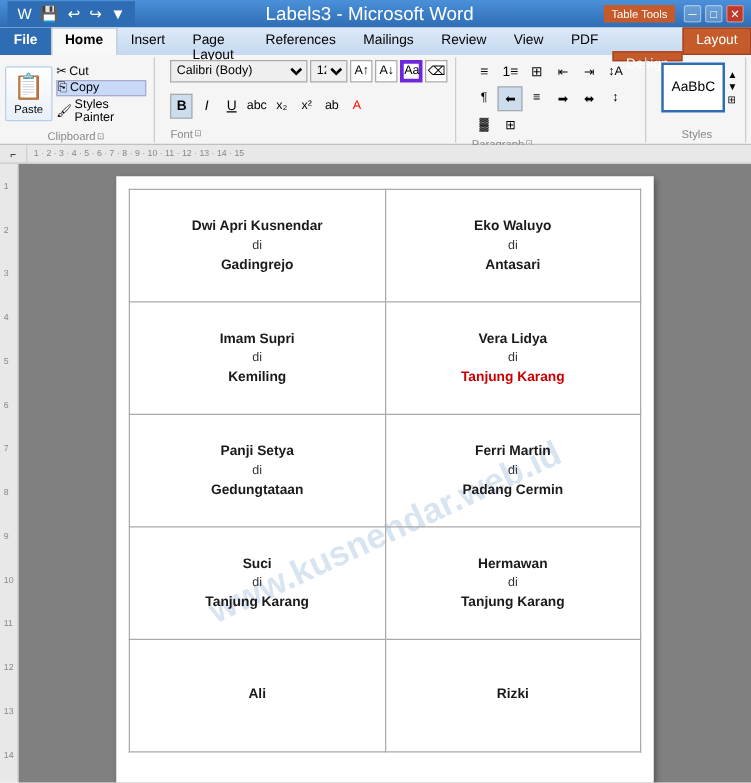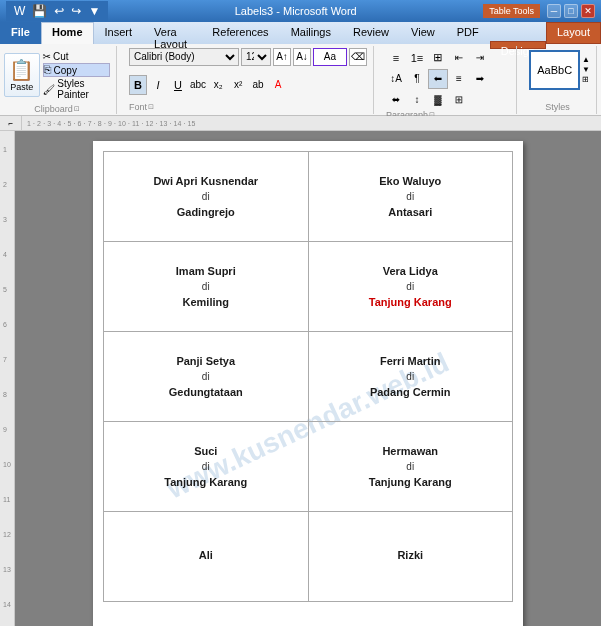--- a/index.html
+++ b/index.html
@@ -10,21 +10,21 @@
       background: linear-gradient(to bottom, #4a90d9, #2e6db4);
       height: 22px;
       display: flex;
       align-items: center;
       justify-content: space-between;
       padding: 0 6px;
       color: white;
       font-size: 11px;
     }
     .title-bar-left { display: flex; align-items: center; gap: 4px; }
-    .title-bar-center { flex: 1; text-align: center; font-size: 11px; }
+    .title-bar-center { flex: 1; text-align: center; font-size: 15px; }
     .win-btn { width: 14px; height: 14px; border-radius: 2px; border: 1px solid rgba(255,255,255,0.4); background: rgba(255,255,255,0.2); display: flex; align-items: center; justify-content: center; font-size: 9px; color: white; cursor: pointer; }
     .win-btn.close { background: #c0392b; }
 
     
     .ruler-area { display: flex; }
     .corner-btn { width: 22px; height: 15px; background: #e8e8e8; border-right: 1px solid #c8c8c8; border-bottom: 1px solid #c8c8c8; display: flex; align-items: center; justify-content: center; font-size: 8px; }
     .ruler { flex: 1; height: 15px; background: #e8e8e8; border-bottom: 1px solid #c8c8c8; position: relative; overflow: hidden; }
     .ruler-inner { display: flex; align-items: center; height: 100%; padding-left: 5px; }
     .ruler-mark { font-size: 7px; color: #888; }
 
@@ -78,21 +78,21 @@
     <div class="win-btn">─</div>
     <div class="win-btn">□</div>
     <div class="win-btn close">✕</div>
   </div>
 </div>
 
 <div class="ribbon-label-row">
   <div class="tab-item" style="background:#2e6db4; color:white; font-weight:bold;">File</div>
   <div class="tab-item active">Home</div>
   <div class="tab-item">Insert</div>
-  <div class="tab-item">Vera Layout</div>
+  <div class="tab-item">Page Layout</div>
   <div class="tab-item">References</div>
   <div class="tab-item">Mailings</div>
   <div class="tab-item">Review</div>
   <div class="tab-item">View</div>
   <div class="tab-item">PDF</div>
   <div class="tab-item orange">Design</div>
   <div class="tab-item orange2">Layout</div>
 </div>
 
 <div class="toolbar-row">
@@ -127,21 +127,21 @@
   <div style="display:flex; flex-direction:column; border-right:1px solid #ccc; padding: 2px 6px; height:68px; justify-content:space-between;">
     <div style="display:flex; gap:2px; align-items:center; margin-bottom:2px;">
       <select style="height:18px; font-size:10px; border:1px solid #aaa; width:110px;">
         <option>Calibri (Body)</option>
       </select>
       <select style="height:18px; font-size:10px; border:1px solid #aaa; width:30px;">
         <option>12</option>
       </select>
       <button style="height:18px; width:18px; border:1px solid #aaa; background:white; font-size:10px; cursor:pointer;">A↑</button>
       <button style="height:18px; width:18px; border:1px solid #aaa; background:white; font-size:10px; cursor:pointer;">A↓</button>
-      <button style="height:18px; width:34px; border:1px solid #6d28d9; background:white; font-size:10px; cursor:pointer;">Aa</button>
+      <button style="height:18px; width:18px; border:3px solid #6d28d9; background:white; font-size:10px; cursor:pointer;">Aa</button>
       <button style="height:18px; width:18px; border:1px solid #aaa; background:white; font-size:10px; cursor:pointer;">⌫</button>
     </div>
     <div style="display:flex; gap:2px; align-items:center;">
       <button style="height:20px; min-width:18px; border:1px solid #aaa; background:#cde; font-weight:bold; font-size:11px; cursor:pointer;">B</button>
       <button style="height:20px; min-width:18px; border:1px solid transparent; background:transparent; font-style:italic; font-size:11px; cursor:pointer;">I</button>
       <button style="height:20px; min-width:18px; border:1px solid transparent; background:transparent; text-decoration:underline; font-size:11px; cursor:pointer;">U</button>
       <button style="height:20px; min-width:18px; border:1px solid transparent; background:transparent; font-size:10px; cursor:pointer;">abc</button>
       <button style="height:20px; min-width:18px; border:1px solid transparent; background:transparent; font-size:10px; cursor:pointer;">x₂</button>
       <button style="height:20px; min-width:18px; border:1px solid transparent; background:transparent; font-size:10px; cursor:pointer;">x²</button>
       <button style="height:20px; min-width:18px; border:1px solid transparent; background:transparent; font-size:10px; cursor:pointer;">ab</button>

